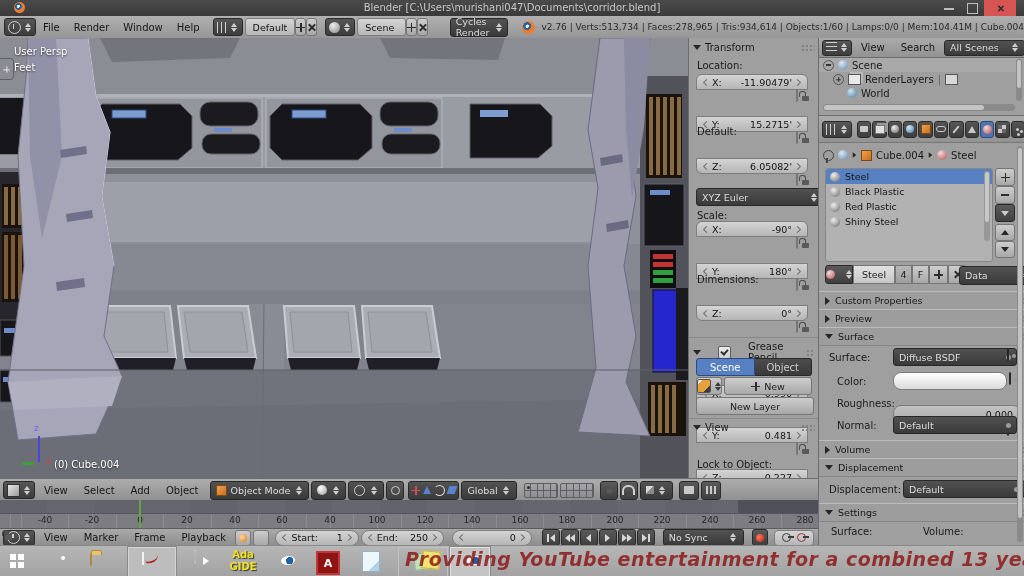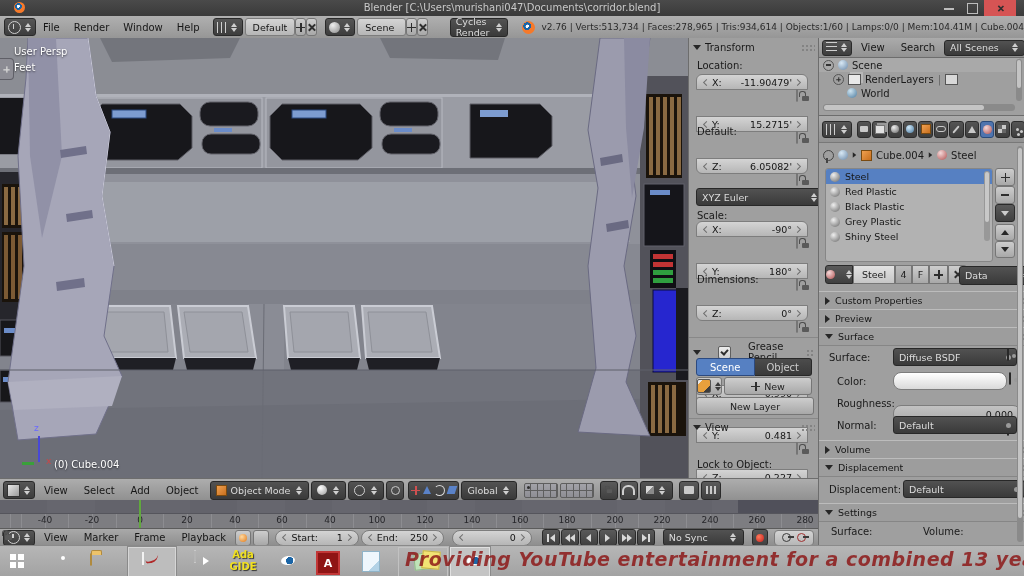--- a/index.html
+++ b/index.html
@@ -686,29 +686,25 @@
     </div>
 
     
     <div class="r" style="left:6px;top:52px;width:166px;height:92px;background:#b2b2b2;border:1px solid #868686;border-radius:3px;overflow:hidden;">
       <div class="mslot sel">
           <span class="ball" style="width:10px;height:10px;"></span>
           <span>Steel</span>
         </div>
       <div class="mslot">
           <span class="ball" style="width:10px;height:10px;"></span>
-          <span>Red Plastic</span>
-        </div>
-      <div class="mslot">
-          <span class="ball" style="width:10px;height:10px;"></span>
           <span>Black Plastic</span>
         </div>
       <div class="mslot">
           <span class="ball" style="width:10px;height:10px;"></span>
-          <span>Grey Plastic</span>
+          <span>Red Plastic</span>
         </div>
       <div class="mslot">
           <span class="ball" style="width:10px;height:10px;"></span>
           <span>Shiny Steel</span>
         </div>
       <div class="r" style="right:2px;top:2px;width:6px;height:70px;background:#989898;border-radius:3px;">
           <span class="r" style="left:1px;top:1px;width:4px;height:50px;background:#c8c8c8;border-radius:2px;"></span>
         </div>
     </div>
     <span class="r btn" style="left:176px;top:52px;width:18px;height:16px;">

